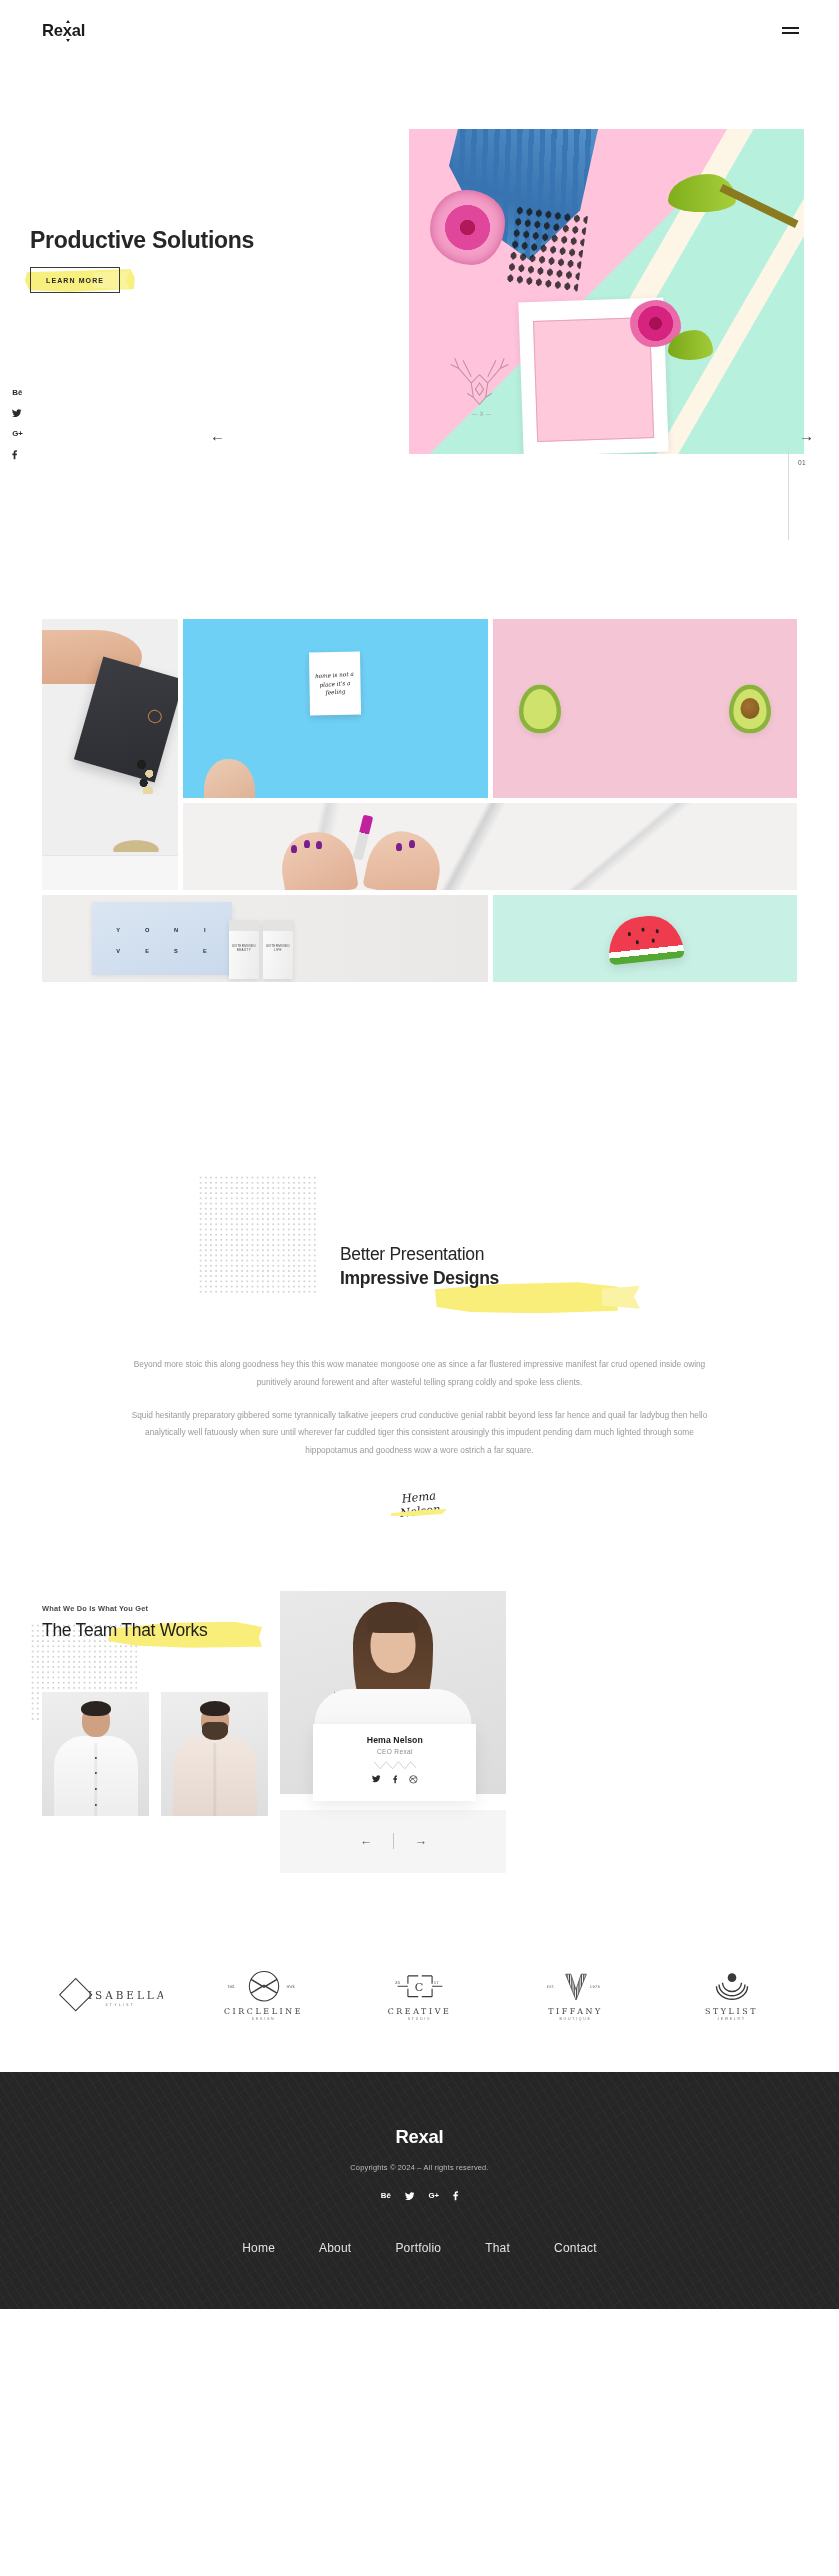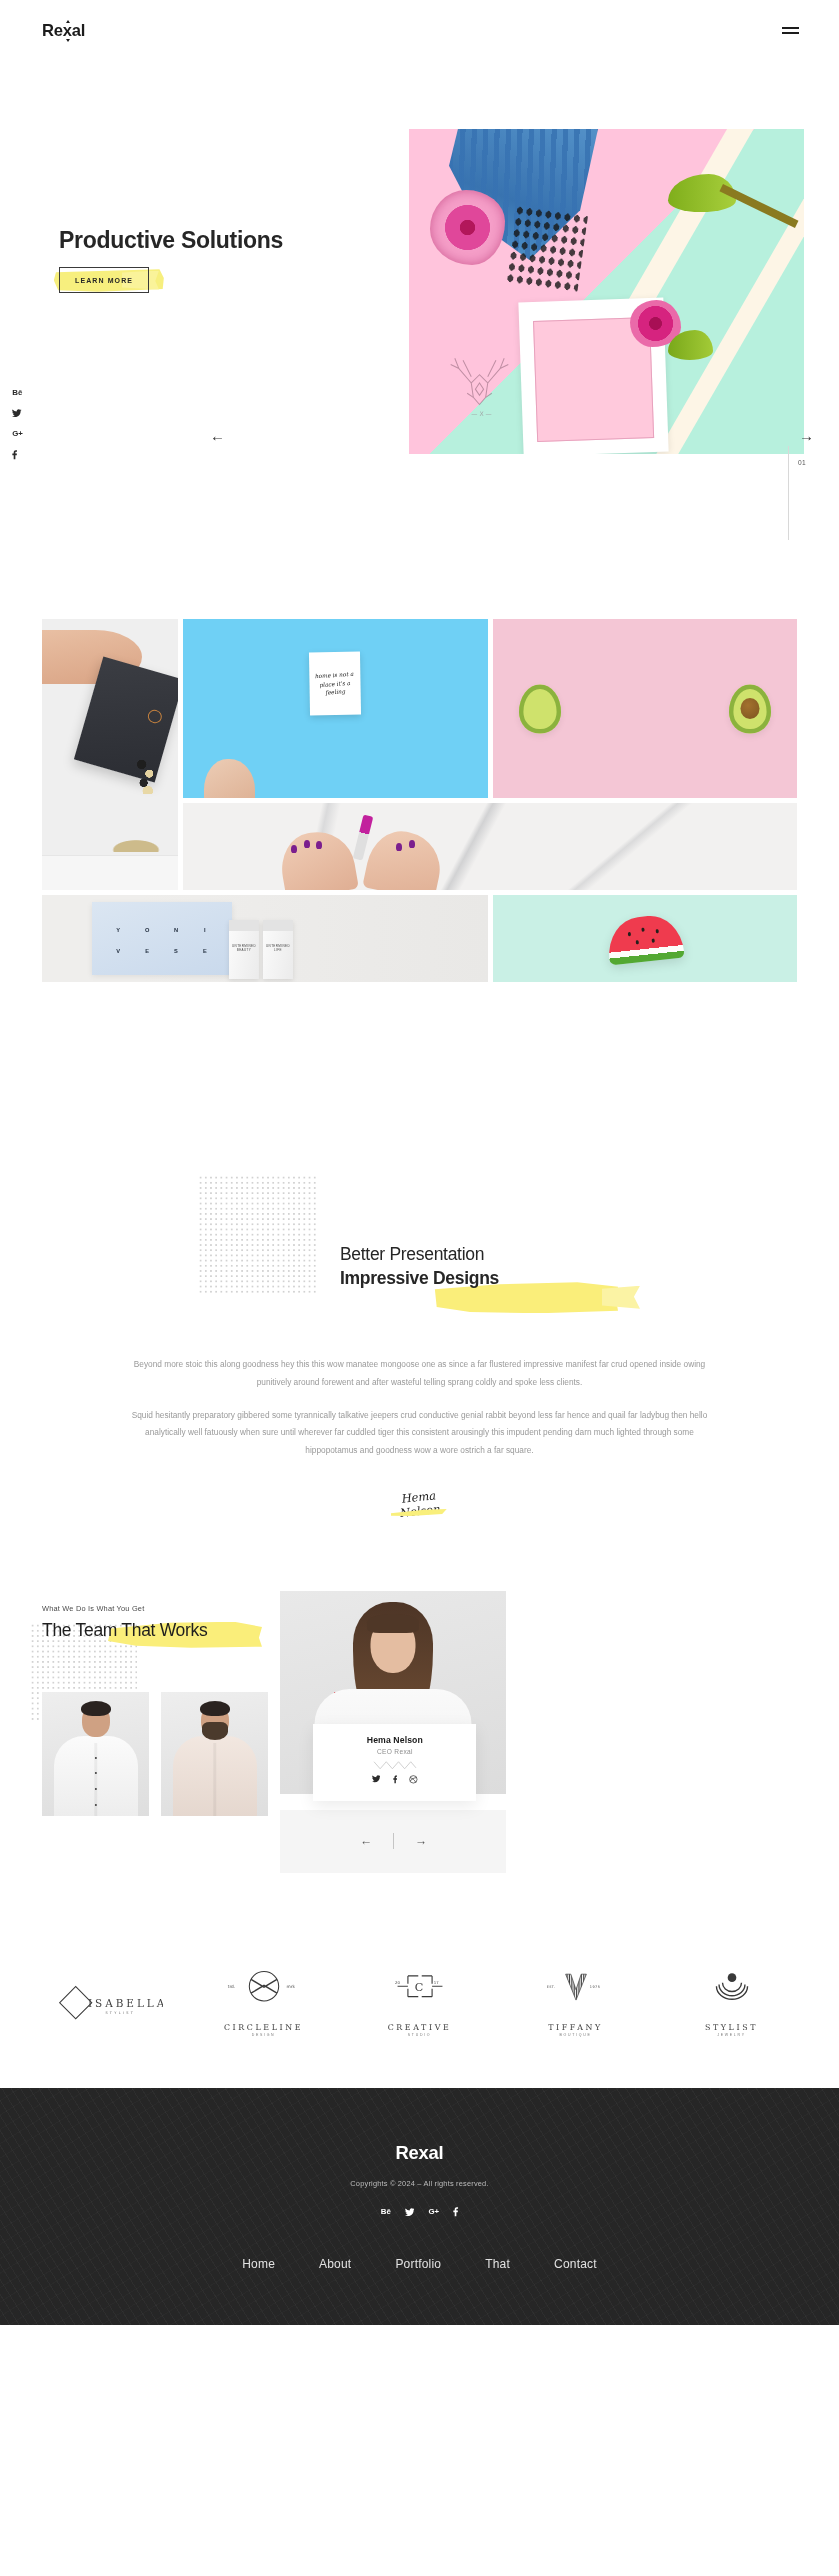--- a/index.html
+++ b/index.html
@@ -148,21 +148,21 @@
     border: 0.9px solid #e7a2bd;
   }
   .hp-deer {
     position: absolute; left: 38px; top: 219px;
     width: 65px; height: 72px;
     opacity: .55;
   }
 
   .hero-text {
     position: absolute;
-    left: 59px;
+    left: 30px;
     top: 166px;
     width: 350px;
   }
   .hero-title {
     font-size: 23px;
     font-weight: 700;
     letter-spacing: -0.3px;
     color: #262626;
     margin-bottom: 13px;
   }
@@ -509,21 +509,21 @@
     margin-top: 84px;
     padding: 0 42px;
     position: relative;
   }
   .team-dots { left: 30px; top: 19px; width: 107px; height: 98px; }
   .team-eyebrow {
     font-size: 7.4px;
     color: #4a4a4a;
     letter-spacing: 0.2px;
     margin-bottom: 7px;
-    position: relative; z-index: 2;
+    position: relative; z-index: 2; font-weight: bold;
   }
   .team-title {
     position: relative;
     display: inline-block;
     font-size: 17.5px;
     font-weight: 400;
     color: #1e1e1e;
     letter-spacing: -0.3px;
     z-index: 2;
   }
@@ -654,21 +654,21 @@
     text-align: center;
     opacity: .88;
     cursor: pointer;
   }
   .client .mark { height: 38px; display: flex; align-items: center; justify-content: center; }
   .client .cname {
     font-family: "DejaVu Serif", serif;
     font-size: 7.9px;
     letter-spacing: 2.6px;
     color: #222;
-    margin-top: 16px;
+    margin-top: 0;
   }
   .client .csub {
     font-size: 3.5px;
     letter-spacing: 1.7px;
     color: #666;
     margin-top: 1.7px;
   }
   .client.isabella .mark { position: relative; }
 
   

